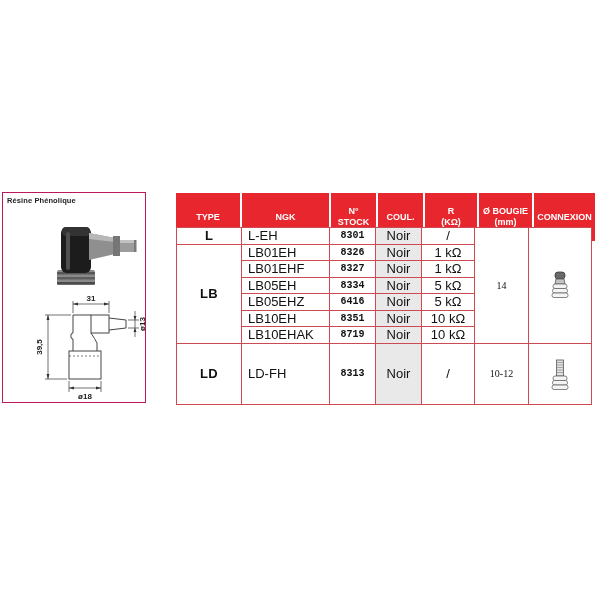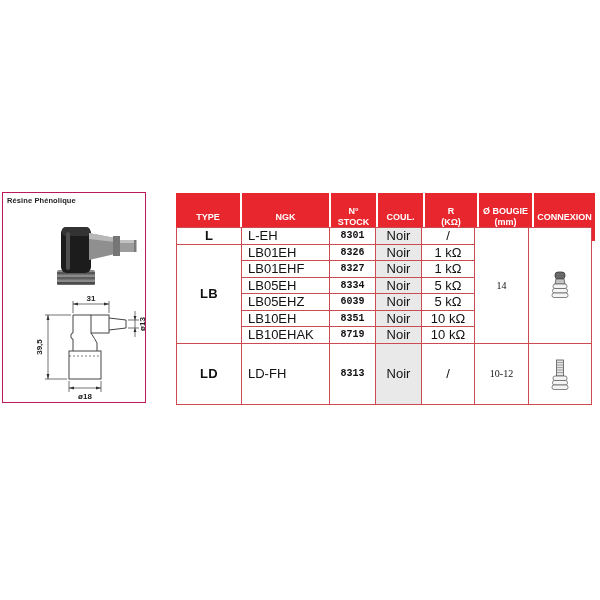--- a/index.html
+++ b/index.html
@@ -185,21 +185,21 @@
     <div class="c stock" style="grid-area:3/3/4/4">8327</div>
     <div class="c gray" style="grid-area:3/4/4/5">Noir</div>
     <div class="c" style="grid-area:3/5/4/6">1 kΩ</div>
 
     <div class="c left" style="grid-area:4/2/5/3">LB05EH</div>
     <div class="c stock" style="grid-area:4/3/5/4">8334</div>
     <div class="c gray" style="grid-area:4/4/5/5">Noir</div>
     <div class="c" style="grid-area:4/5/5/6">5 kΩ</div>
 
     <div class="c left" style="grid-area:5/2/6/3">LB05EHZ</div>
-    <div class="c stock" style="grid-area:5/3/6/4">6039</div>
+    <div class="c stock" style="grid-area:5/3/6/4">6416</div>
     <div class="c gray" style="grid-area:5/4/6/5">Noir</div>
     <div class="c" style="grid-area:5/5/6/6">5 kΩ</div>
 
     <div class="c left" style="grid-area:6/2/7/3">LB10EH</div>
     <div class="c stock" style="grid-area:6/3/7/4">8351</div>
     <div class="c gray" style="grid-area:6/4/7/5">Noir</div>
     <div class="c" style="grid-area:6/5/7/6">10 kΩ</div>
 
     <div class="c left" style="grid-area:7/2/8/3">LB10EHAK</div>
     <div class="c stock" style="grid-area:7/3/8/4">8719</div>

